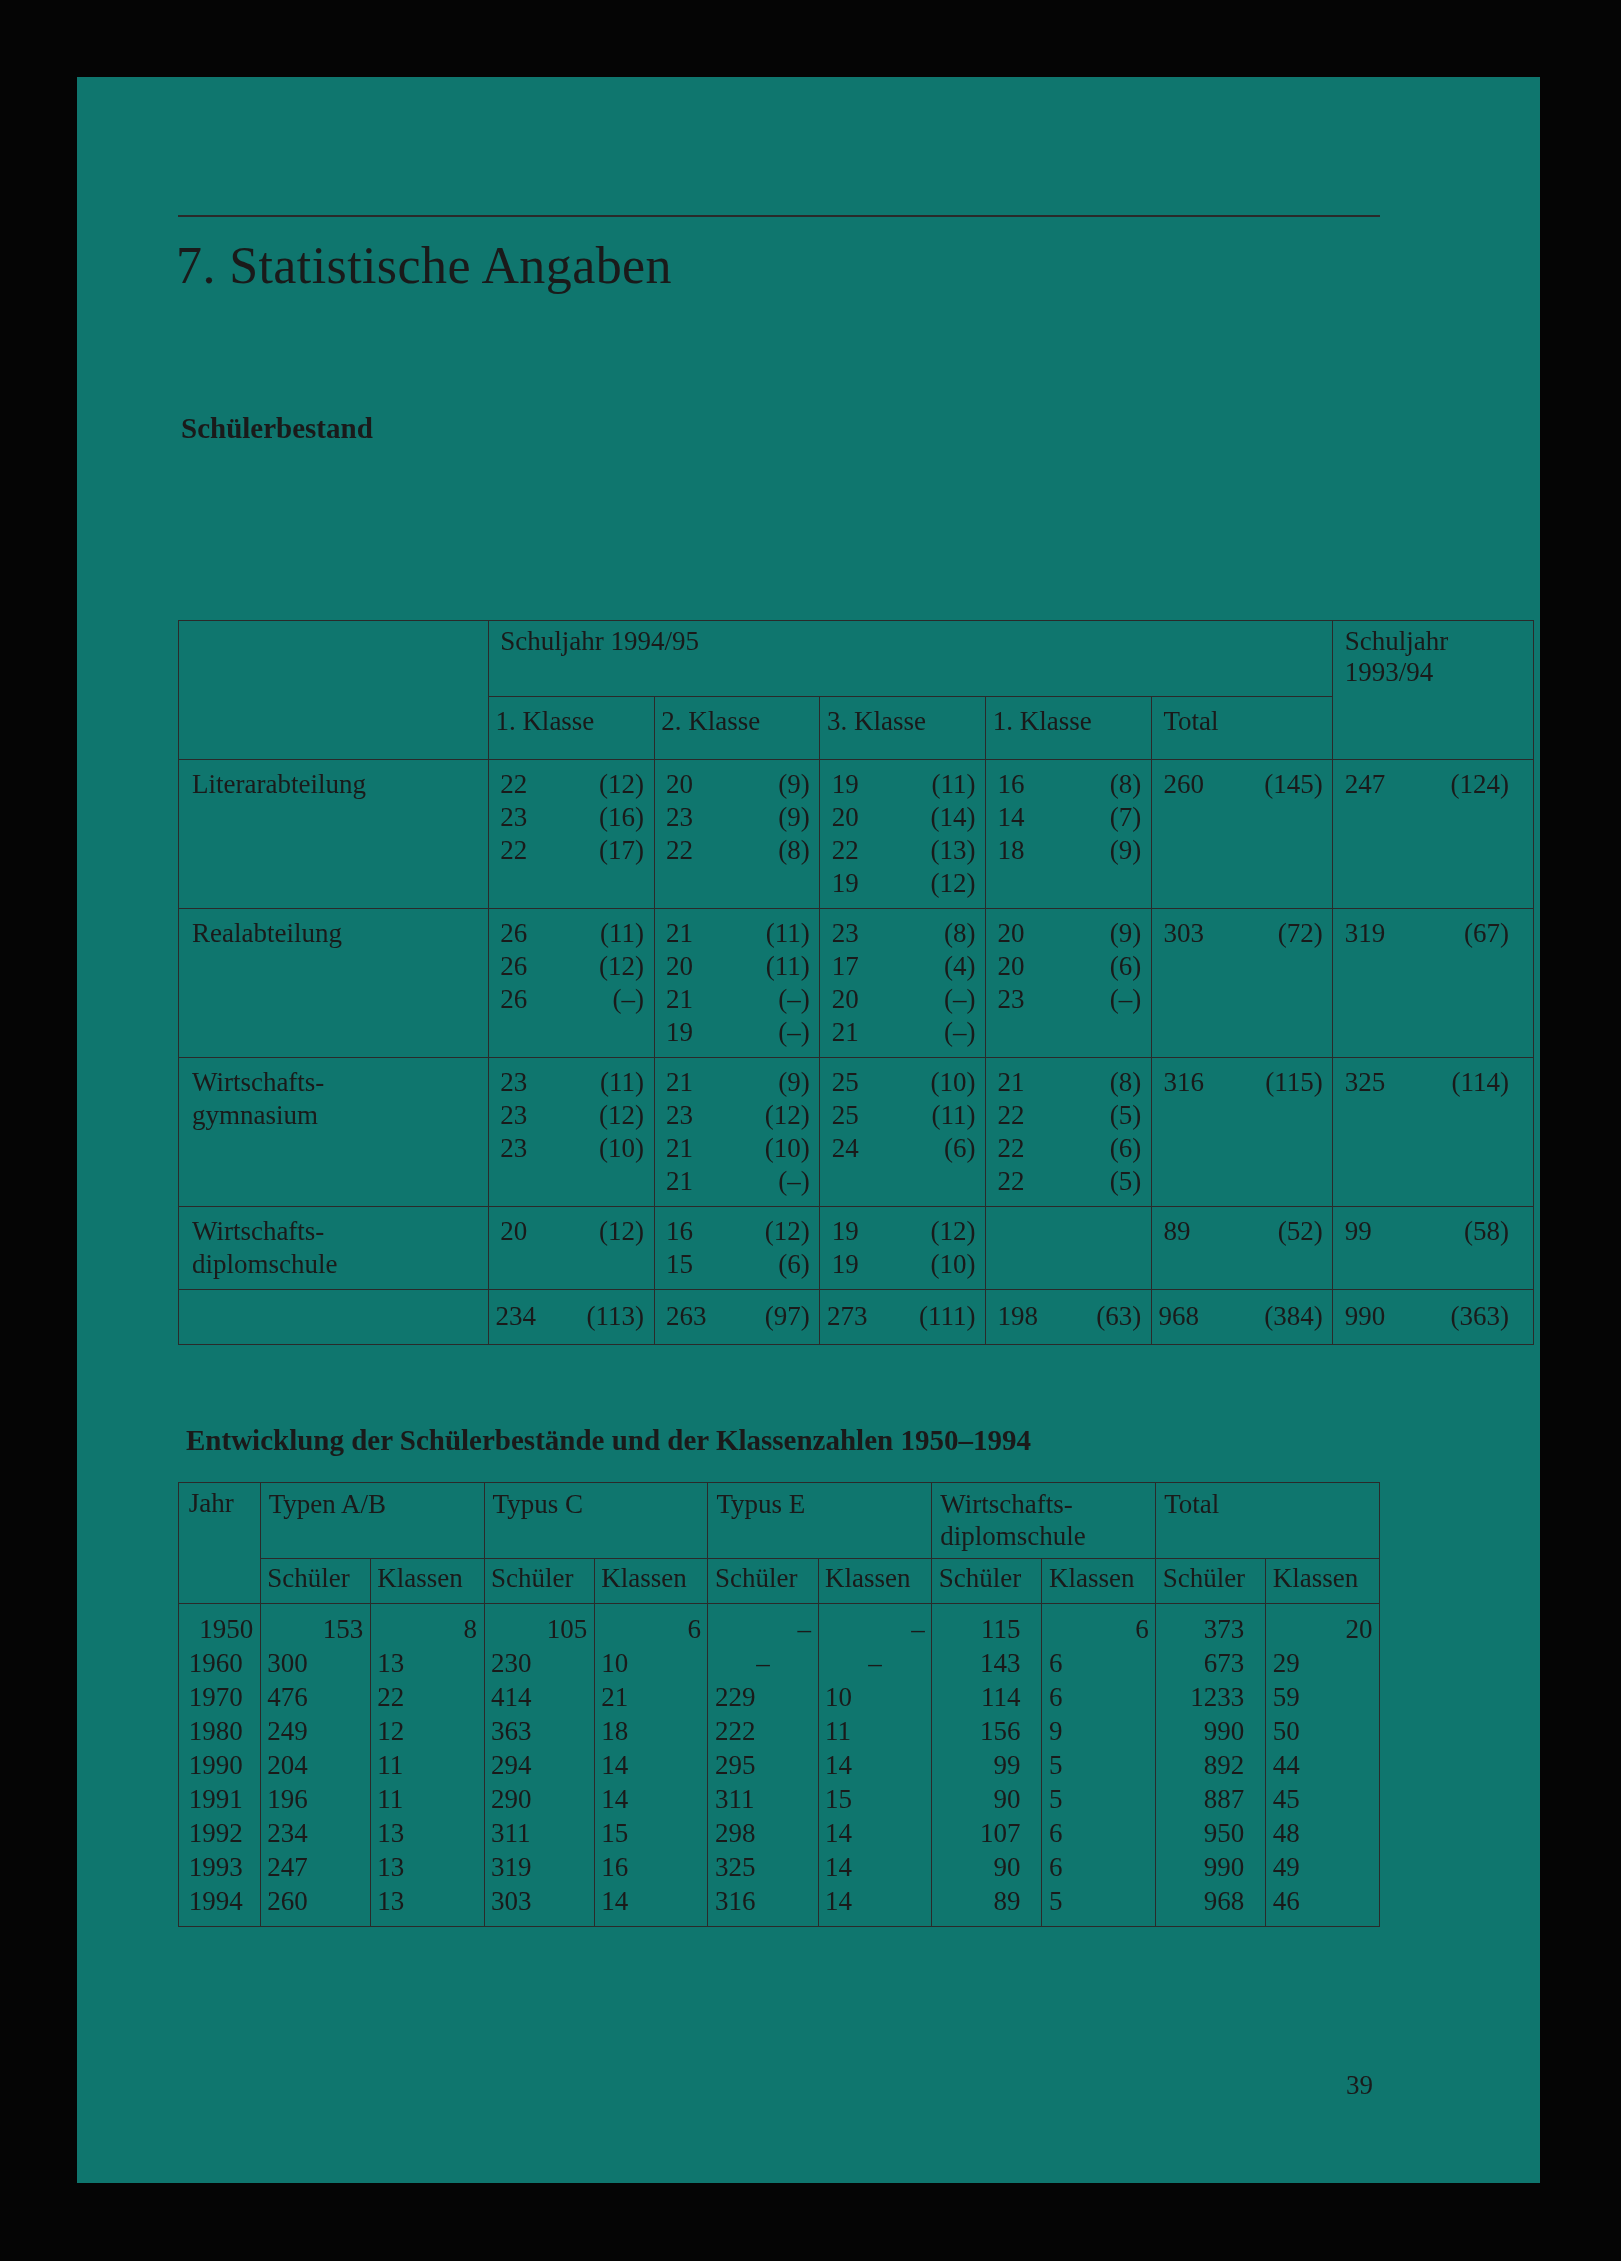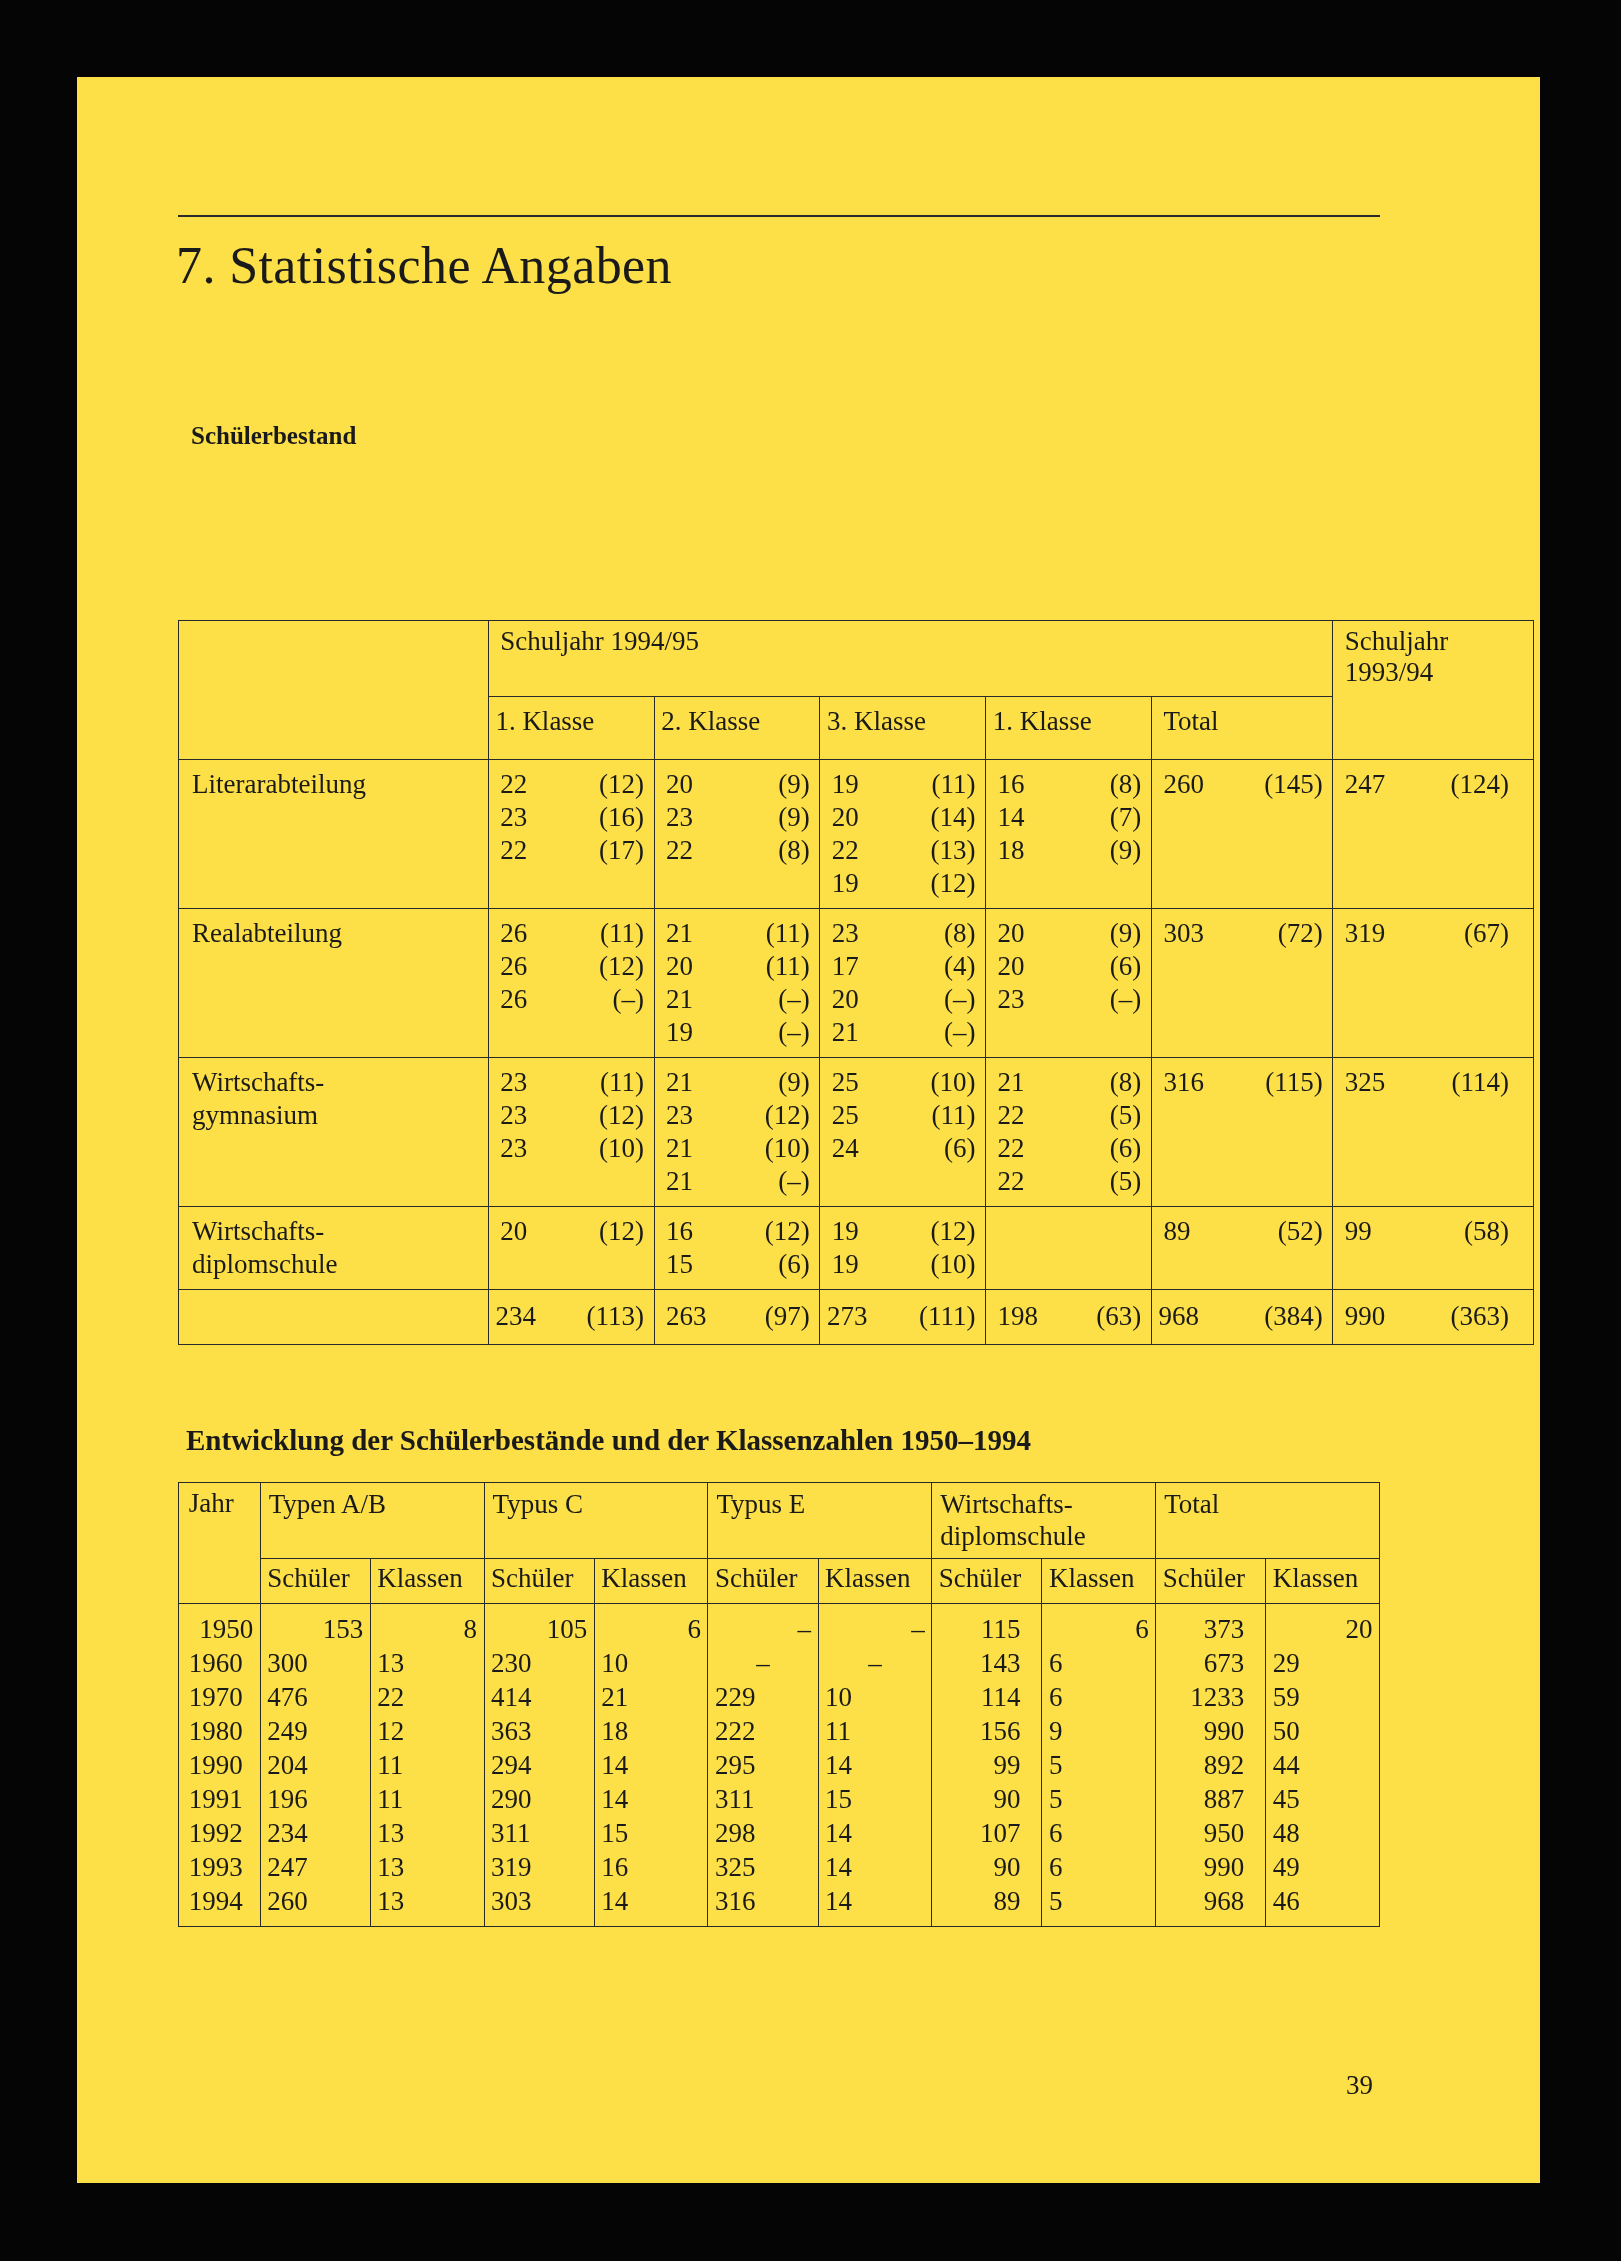--- a/index.html
+++ b/index.html
@@ -7,38 +7,38 @@
     width: 1622px; height: 2261px;
     background: #050505;
     position: relative;
     font-family: "Liberation Serif", "DejaVu Serif", serif;
     color: #1a1a1a;
   }
   .page {
     position: absolute;
     left: 77px; top: 77px;
     width: 1463px; height: 2106px;
-    background: #fde047;
+    background: #0f766e;
   }
   .rule {
     position: absolute;
     left: 101px; top: 138px;
     width: 1202px; height: 0;
     border-top: 2.4px solid #2a2a2a;
   }
   .chapter-title {
     position: absolute;
     left: 99px; top: 159px;
     font-size: 52px; font-weight: normal;
     margin: 0; letter-spacing: 0.4px;
   }
   .section-title {
     position: absolute;
     left: 101px; top: 332px;
-    font-size: 25px; font-weight: bold; margin: 13px;
+    font-size: 29px; font-weight: bold; margin: 3px;
   }
   .intro {
     position: absolute;
     left: 101px; top: 389px;
     width: 1208px;
     font-size: 29px; line-height: 37px; margin: 0;
   }
   table.t1, table.t2 {
     position: absolute;
     border-collapse: collapse;

